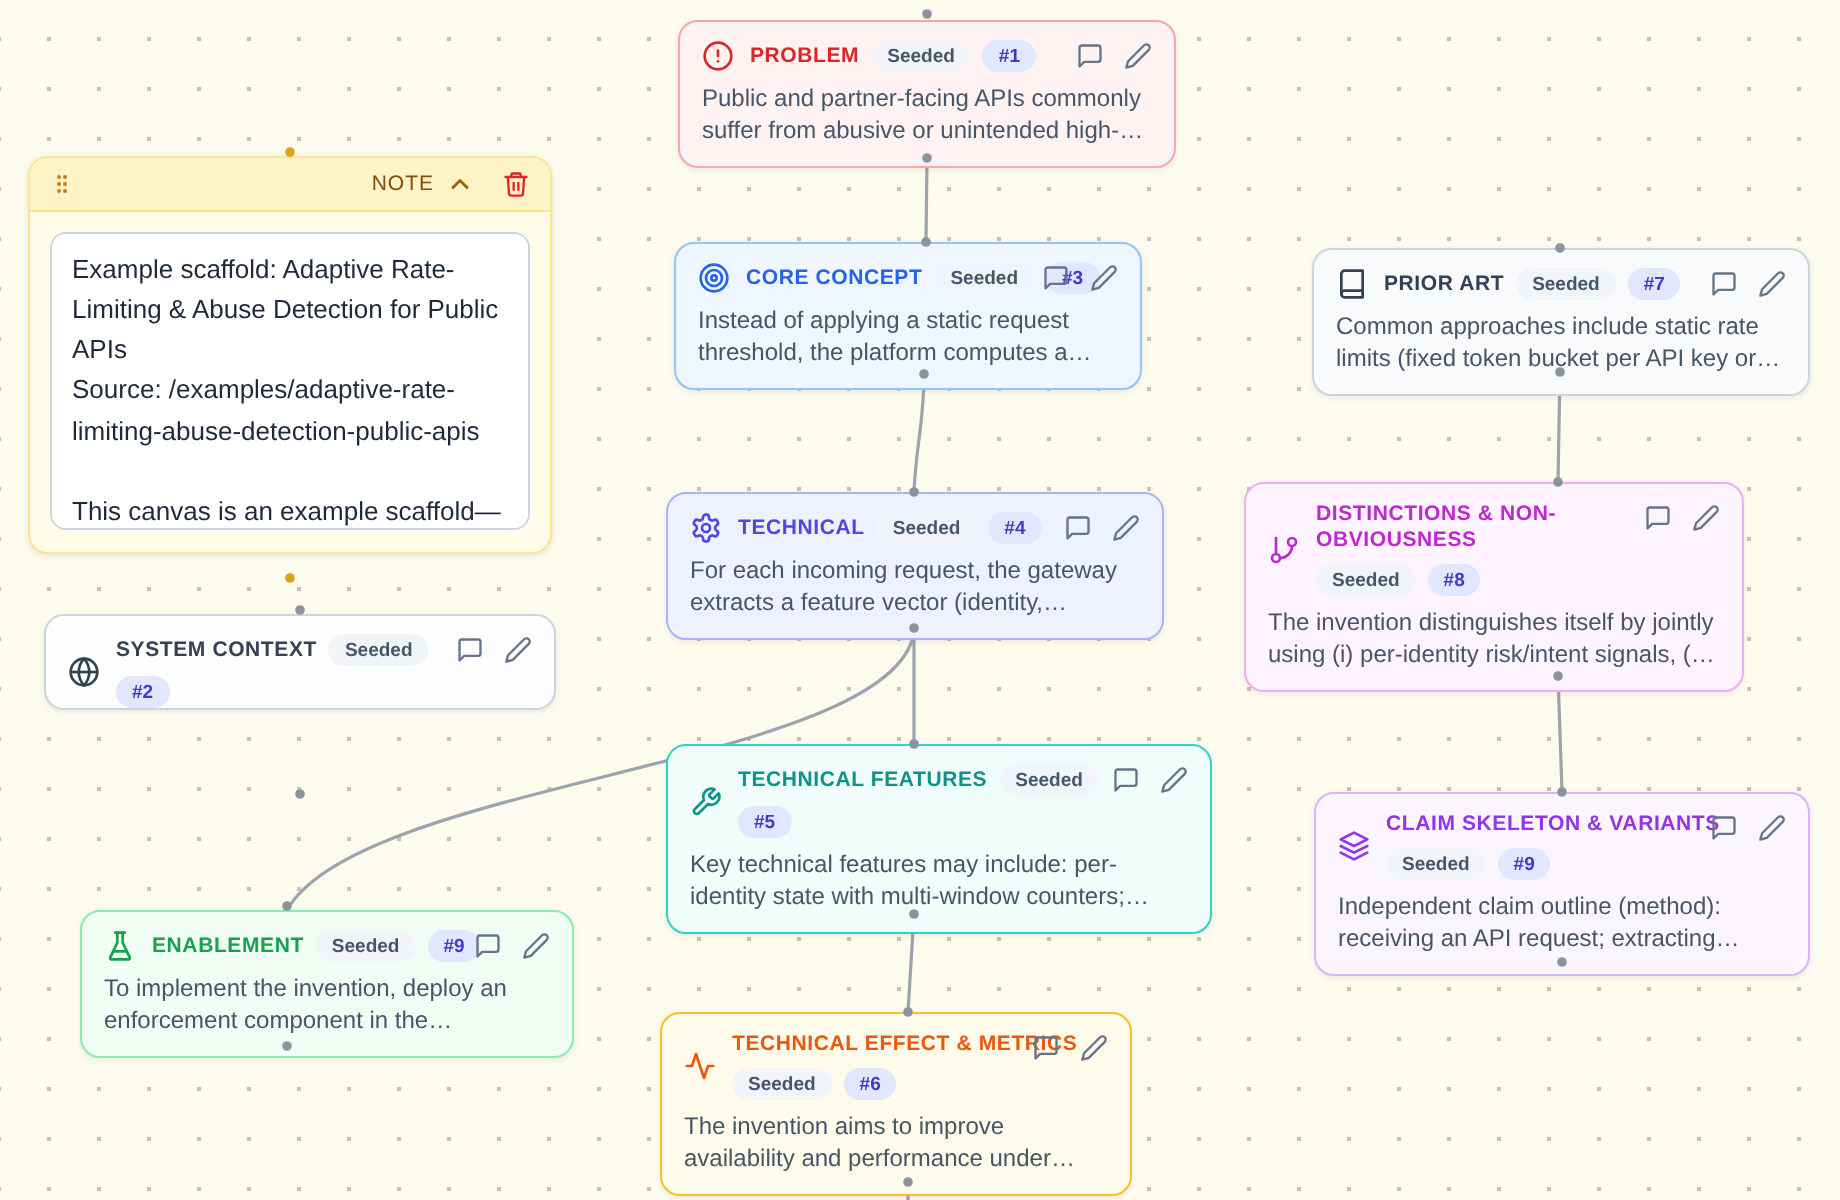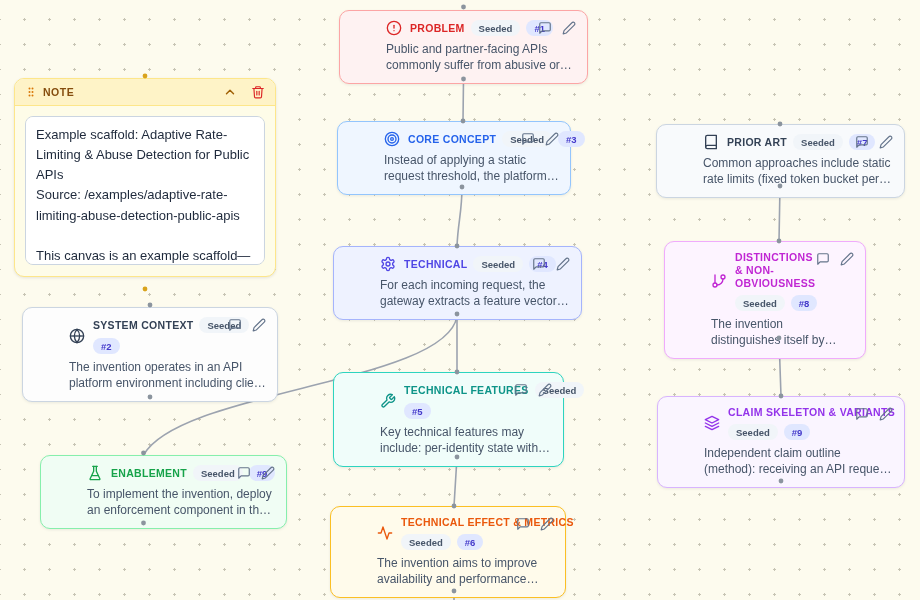--- a/index.html
+++ b/index.html
@@ -12,21 +12,21 @@
   }
   svg.edges,svg.handles{position:absolute;inset:0;width:920px;height:600px;}
   svg.edges{z-index:1;}
   svg.edges path{fill:none;stroke:var(--edge,#9ca3af);stroke-width:1.6;stroke-linecap:round;}
   svg.handles{z-index:5;pointer-events:none;}
   svg.handles circle{pointer-events:auto;}
 
   .node{
     position:absolute;z-index:2;box-sizing:border-box;
     background:var(--bg,#fff);border:1.5px solid var(--border,#cbd5e1);
-    border-radius:10px;box-shadow:0 1px 3px rgba(15,23,42,.08);padding-left:35px;
+    border-radius:10px;box-shadow:0 1px 3px rgba(15,23,42,.08);
   }
   .hdr{display:flex;gap:8px;padding:9px 52px 0 11px;align-items:center;}
   .left-icon{flex:0 0 auto;width:16px;height:16px;color:var(--accent,#334155);align-self:center;}
   .left-icon svg{width:16px;height:16px;display:block;}
   .hdr-main{flex:1;min-width:0;display:flex;flex-direction:column;gap:5px;}
   .row{display:flex;align-items:center;gap:6px;}
   .row.nowrap{flex-wrap:nowrap;}
   .row.wrap{flex-wrap:wrap;row-gap:4px;}
   .n-title{font-size:10.5px;font-weight:700;letter-spacing:.3px;color:var(--accent,#334155);line-height:13px;}
   .nowrap .n-title{white-space:nowrap;}
@@ -47,21 +47,21 @@
     background:var(--card_bg,#fefce8);border:1px solid var(--border,#fde68a);
     border-radius:10px;box-shadow:0 1px 3px rgba(15,23,42,.10);
   }
   .note-hdr{
     display:flex;align-items:center;gap:6px;padding:6px 10px;
     background:var(--header_bg,#fef3c7);border-bottom:1px solid var(--border,#fde68a);
     border-radius:9px 9px 0 0;
   }
   .note-hdr .grip{width:12px;height:12px;color:var(--handle,#d97706);}
   .note-hdr .grip svg{width:12px;height:12px;display:block;}
-  .note-title{flex:1;font-size:10.5px;font-weight:700;letter-spacing:.5px;color:var(--title,#854d0e);}
+  .note-title{flex:1;font-size:10.5px;font-weight:400;letter-spacing:.5px;color:var(--title,#854d0e);text-align:right;}
   .note-hdr button{all:unset;cursor:pointer;width:14px;height:14px;display:block;}
   .note-hdr .collapse{color:#a16207;margin-right:8px;}
   .note-hdr .trash{color:var(--trash,#dc2626);}
   .note-hdr svg{width:14px;height:14px;display:block;}
   .note-body{padding:10px;height:calc(100% - 28px);box-sizing:border-box;}
   .note-body textarea{
     width:100%;height:100%;box-sizing:border-box;resize:none;outline:none;
     border:1px solid #cbd5e1;border-radius:8px;padding:8px 10px;
     font-family:"Liberation Sans",sans-serif;font-size:13px;line-height:1.55;color:#1e293b;background:#fff;
   }
@@ -296,21 +296,21 @@
         </button>
       <button>
           <svg>
             <use href="#i-pencil"></use>
           </svg>
         </button>
     </div>
     <div class="body-text">For each incoming request, the gateway extracts a feature vector (identity, endpoint, request...</div>
   </div>
 
-  <div class="node" style="left: 664px; top: 241px; width: 202px; --accent: #c026d3; --border: #f0abfc; --bg: #fdf4ff;">
+  <div class="node" style="left: 622px; top: 241px; width: 250px; --accent: #c026d3; --border: #f0abfc; --bg: #fdf4ff;">
     <div class="hdr">
       <span class="left-icon">
           <svg>
             <use href="#i-git-branch"></use>
           </svg>
         </span>
       <div class="hdr-main">
         <div class="row wrap" style="max-width:150px;">
           <span class="n-title">DISTINCTIONS &amp; NON-OBVIOUSNESS</span>
         </div>
@@ -357,24 +357,23 @@
           <svg>
             <use href="#i-comment"></use>
           </svg>
         </button>
       <button>
           <svg>
             <use href="#i-pencil"></use>
           </svg>
         </button>
     </div>
-    <div class="body-text">The invention operates in an API platform environment including client applications...</div>
-  </div>
-
-  <div class="node" style="left: 333px; top: 372px; width: 231px; --accent: #0d9488; --border: #2dd4bf; --bg: #f0fdfa;">
+  </div>
+
+  <div class="node" style="left: 333px; top: 372px; width: 273px; --accent: #0d9488; --border: #2dd4bf; --bg: #f0fdfa;">
     <div class="hdr">
       <span class="left-icon">
           <svg>
             <use href="#i-wrench"></use>
           </svg>
         </span>
       <div class="hdr-main">
         <div class="row nowrap">
           <span class="n-title">TECHNICAL FEATURES</span>
           <span class="badge seeded">Seeded</span>

